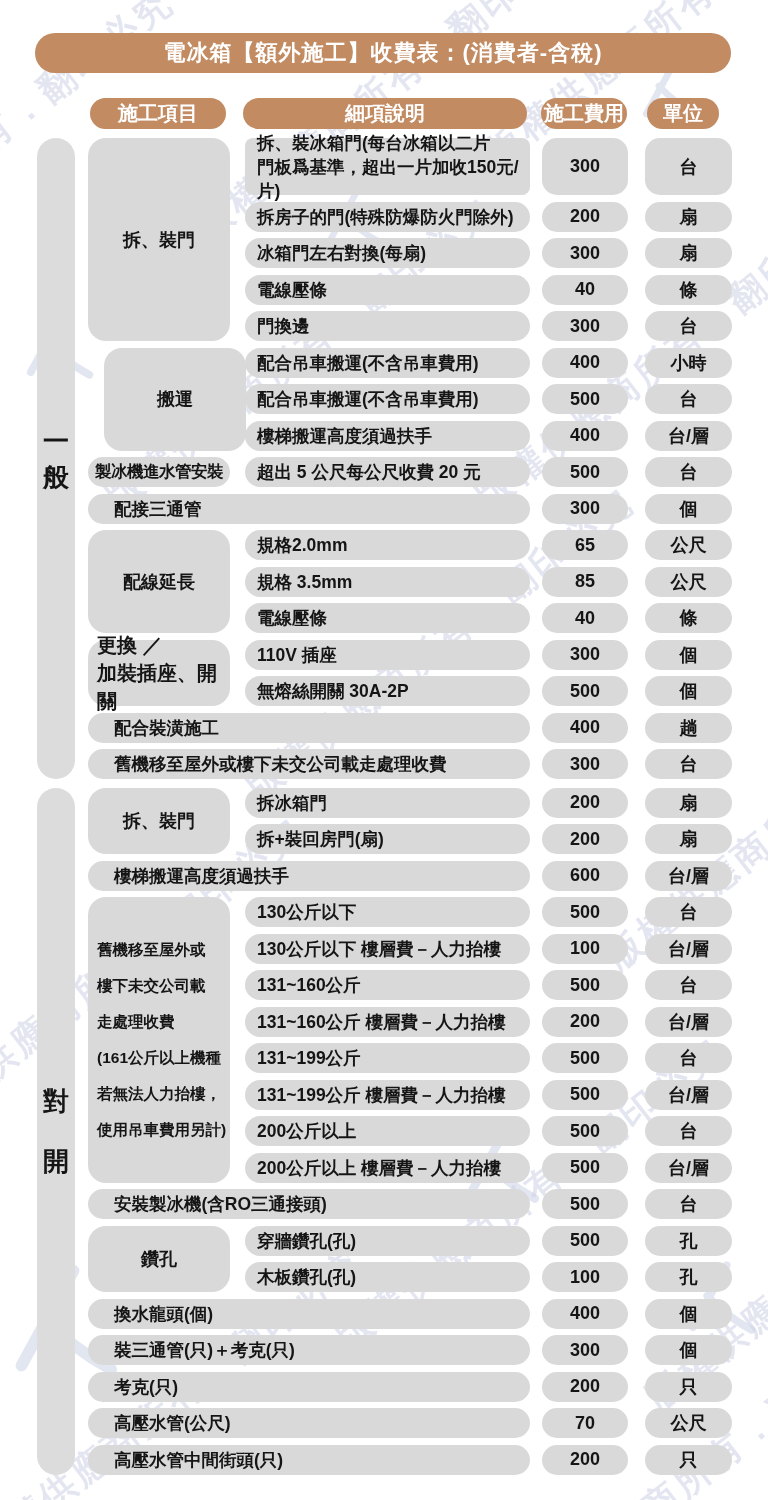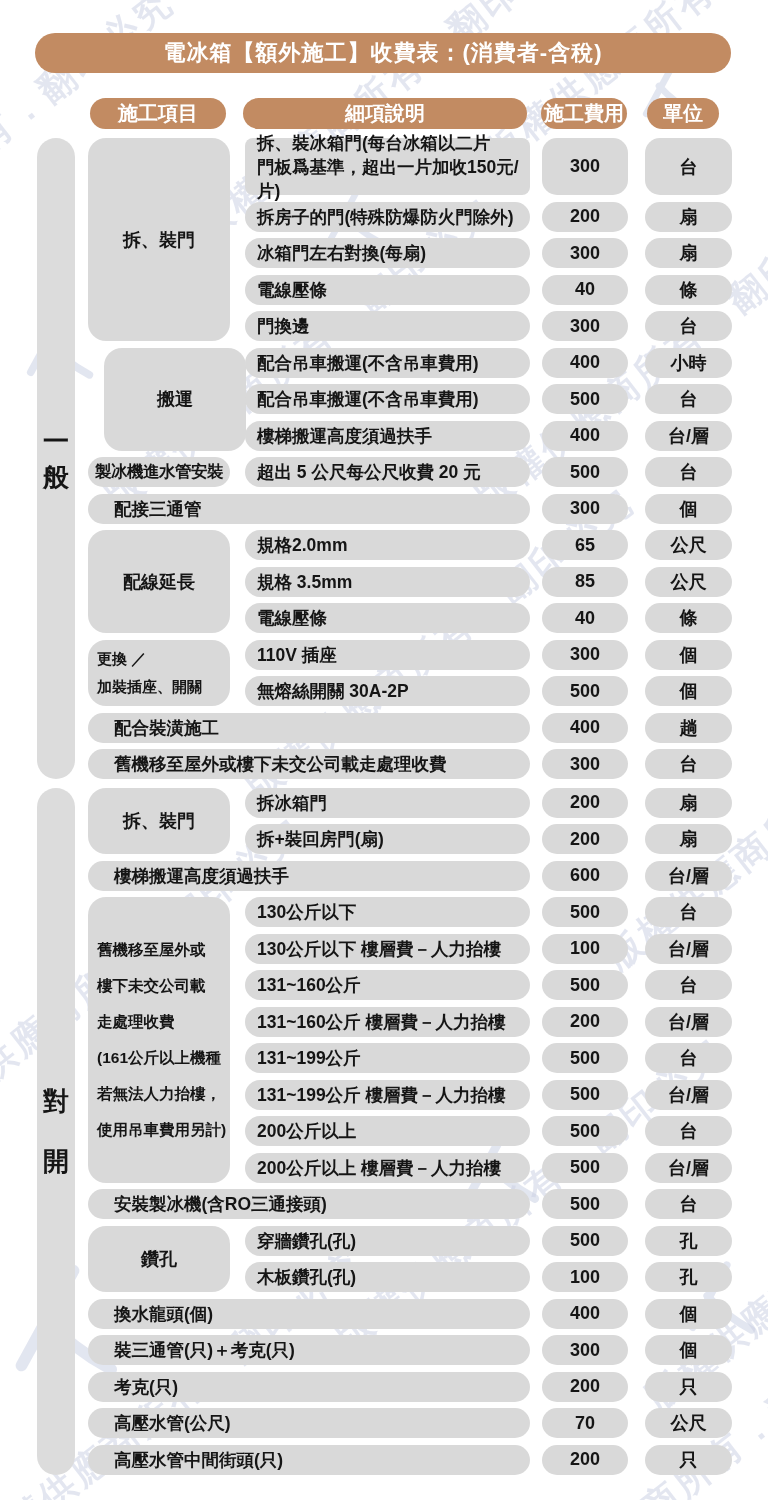--- a/index.html
+++ b/index.html
@@ -15,21 +15,21 @@
   .hdr{position:absolute;top:98px;height:31px;background:var(--accent);border-radius:15.5px;
     display:flex;align-items:center;justify-content:center;color:#fff;font-size:20px;font-weight:bold;}
   
   .pill{position:absolute;background:#d9d9d9;display:flex;align-items:center;color:#151515;font-weight:bold;box-sizing:border-box;}
   .cell-detail{border-radius:15px;padding-left:12px;font-size:17.5px;line-height:24px;white-space:pre-line;}
   .cell-detail.tall{border-radius:8px;}
   .cell-detail.fullrow{padding-left:26px;}
   .cell-fee,.cell-unit{border-radius:15px;justify-content:center;font-size:18px;}
   .cell-group{border-radius:18px;font-size:18px;white-space:pre-line;}
   .cell-group.g-center{justify-content:center;text-align:center;}
-  .cell-group.g-left{padding-left:9px;font-size:15px;}
+  .cell-group.g-left{padding-left:9px;font-size:20px;}
   .cell-group.g-tight{justify-content:center;font-size:16.5px;letter-spacing:-0.5px;}
   .band{position:absolute;left:37px;width:38px;background:#dcdcdc;border-radius:19px;
     display:flex;flex-direction:column;align-items:center;justify-content:center;color:#151515;font-weight:bold;font-size:26px;}
   .band .ch{display:block;line-height:32px;}
 </style>
 </head>
 <body>
 
 <div id="stage">
   <div id="wm-layer">

